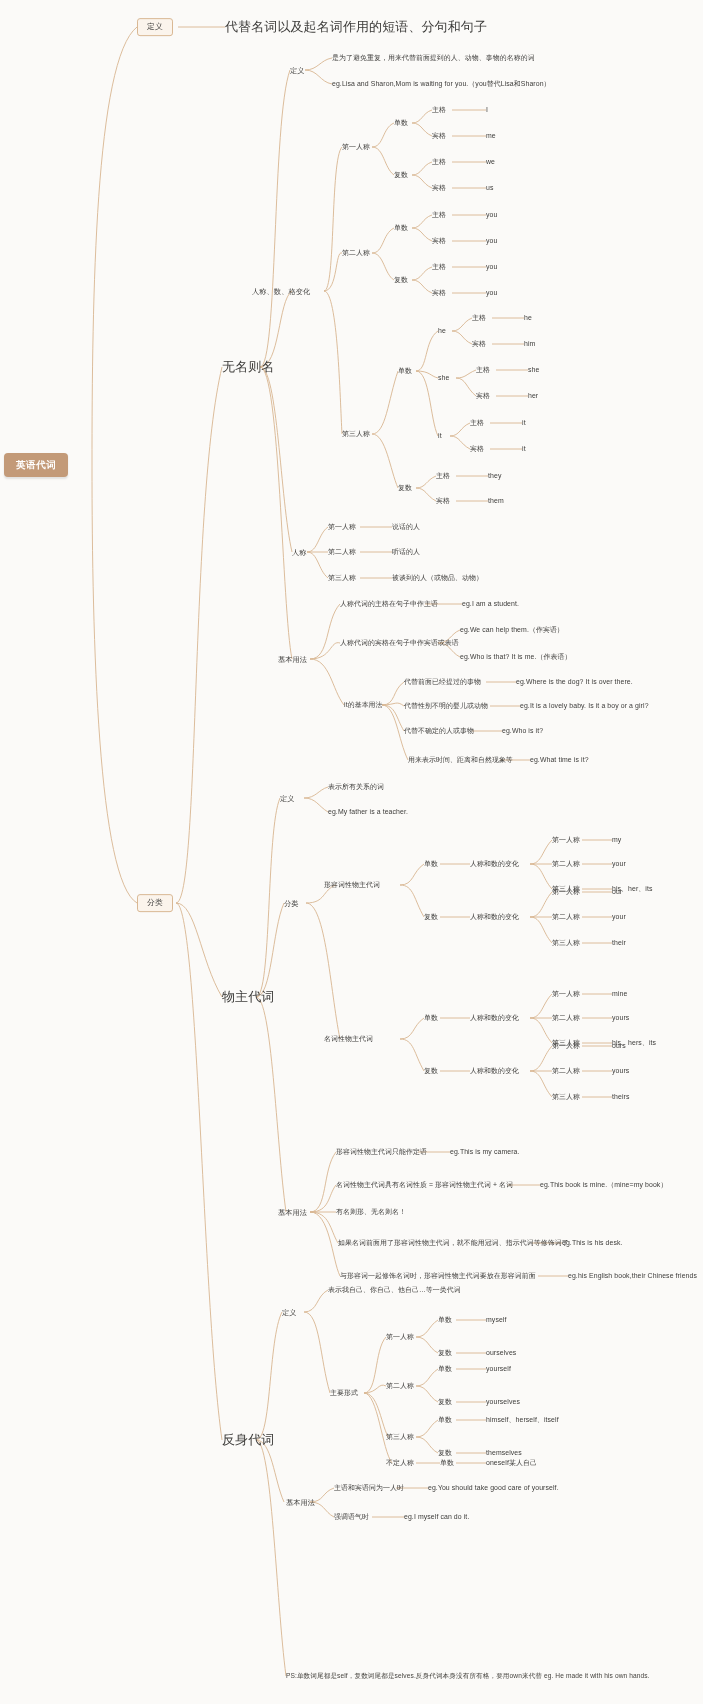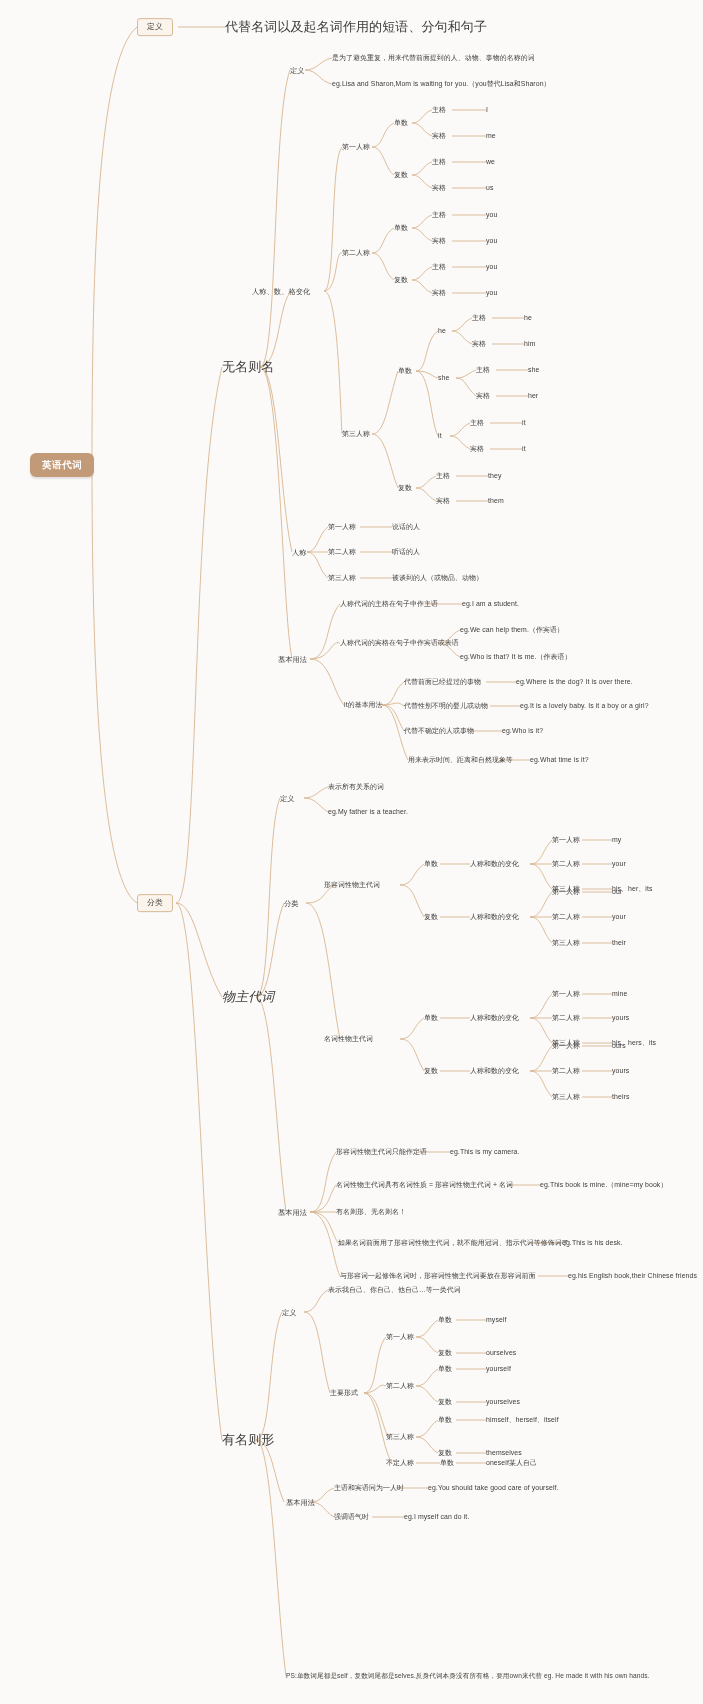--- a/index.html
+++ b/index.html
@@ -239,21 +239,21 @@
       <path d="M416 1463 L 440 1463"></path>
       <path d="M456 1463 L 486 1463"></path>
 
       <path d="M310 1502 C 324 1502, 322 1492, 334 1488"></path>
       <path d="M310 1502 C 324 1502, 324 1512, 334 1517"></path>
       <path d="M396 1488 L 428 1488"></path>
       <path d="M372 1517 L 404 1517"></path>
     </g>
   </svg>
 
-  <div class="node root" style="left:30px;top:465px;border-radius:6px;">英语代词</div>
+  <div class="node root" style="left:4px;top:465px;">英语代词</div>
 
   <div class="node boxed" style="left:137px;top:27px;">定义</div>
   <div class="node l1" style="left:225px;top:27px;">代替名词以及起名词作用的短语、分句和句子</div>
   <div class="node boxed" style="left:137px;top:903px;">分类</div>
 
   <div class="node l1" style="left:222px;top:367px;">无名则名</div>
 
   <div class="node l2" style="left:290px;top:70px;">定义</div>
   <div class="node tiny" style="left:332px;top:58px;">是为了避免重复，用来代替前面提到的人、动物、事物的名称的词</div>
   <div class="node tiny" style="left:332px;top:84px;">eg.Lisa and Sharon,Mom is waiting for you.（you替代Lisa和Sharon）</div>
@@ -325,21 +325,21 @@
   <div class="node tiny" style="left:344px;top:705px;">it的基本用法</div>
   <div class="node tiny" style="left:404px;top:682px;">代替前面已经提过的事物</div>
   <div class="node tiny en" style="left:516px;top:682px;">eg.Where is the dog? It is over there.</div>
   <div class="node tiny" style="left:404px;top:706px;">代替性别不明的婴儿或动物</div>
   <div class="node tiny en" style="left:520px;top:706px;">eg.It is a lovely baby. Is it a boy or a girl?</div>
   <div class="node tiny" style="left:404px;top:731px;">代替不确定的人或事物</div>
   <div class="node tiny en" style="left:502px;top:731px;">eg.Who is it?</div>
   <div class="node tiny" style="left:408px;top:760px;">用来表示时间、距离和自然现象等</div>
   <div class="node tiny en" style="left:530px;top:760px;">eg.What time is it?</div>
 
-  <div class="node l1" style="left:222px;top:997px;font-style:italic;">物主代词</div>
+  <div class="node l1" style="left:222px;top:997px;">物主代词</div>
 
   <div class="node l2" style="left:280px;top:798px;">定义</div>
   <div class="node tiny" style="left:328px;top:787px;">表示所有关系的词</div>
   <div class="node tiny en" style="left:328px;top:812px;">eg.My father is a teacher.</div>
 
   <div class="node l2" style="left:284px;top:903px;">分类</div>
 
   <div class="node tiny" style="left:324px;top:885px;">形容词性物主代词</div>
   <div class="node tiny" style="left:424px;top:864px;">单数</div>
   <div class="node tiny" style="left:470px;top:864px;">人称和数的变化</div>
@@ -380,21 +380,21 @@
   <div class="node tiny" style="left:336px;top:1152px;">形容词性物主代词只能作定语</div>
   <div class="node tiny en" style="left:450px;top:1152px;">eg.This is my camera.</div>
   <div class="node tiny" style="left:336px;top:1185px;">名词性物主代词具有名词性质 = 形容词性物主代词 + 名词</div>
   <div class="node tiny en" style="left:540px;top:1185px;">eg.This book is mine.（mine=my book）</div>
   <div class="node tiny" style="left:336px;top:1212px;">有名则形、无名则名！</div>
   <div class="node tiny" style="left:338px;top:1243px;">如果名词前面用了形容词性物主代词，就不能用冠词、指示代词等修饰词了</div>
   <div class="node tiny en" style="left:562px;top:1243px;">eg.This is his desk.</div>
   <div class="node tiny" style="left:340px;top:1276px;">与形容词一起修饰名词时，形容词性物主代词要放在形容词前面</div>
   <div class="node tiny en" style="left:568px;top:1276px;">eg.his English book,their Chinese friends</div>
 
-  <div class="node l1" style="left:222px;top:1440px;">有名则形</div>
+  <div class="node l1" style="left:222px;top:1440px;">反身代词</div>
 
   <div class="node l2" style="left:282px;top:1312px;">定义</div>
   <div class="node tiny" style="left:328px;top:1290px;">表示我自己、你自己、他自己…等一类代词</div>
 
   <div class="node tiny" style="left:330px;top:1393px;">主要形式</div>
 
   <div class="node tiny" style="left:386px;top:1337px;">第一人称</div>
   <div class="node tiny" style="left:438px;top:1320px;">单数</div>
   <div class="node tiny en" style="left:486px;top:1320px;">myself</div>
   <div class="node tiny" style="left:438px;top:1353px;">复数</div>

